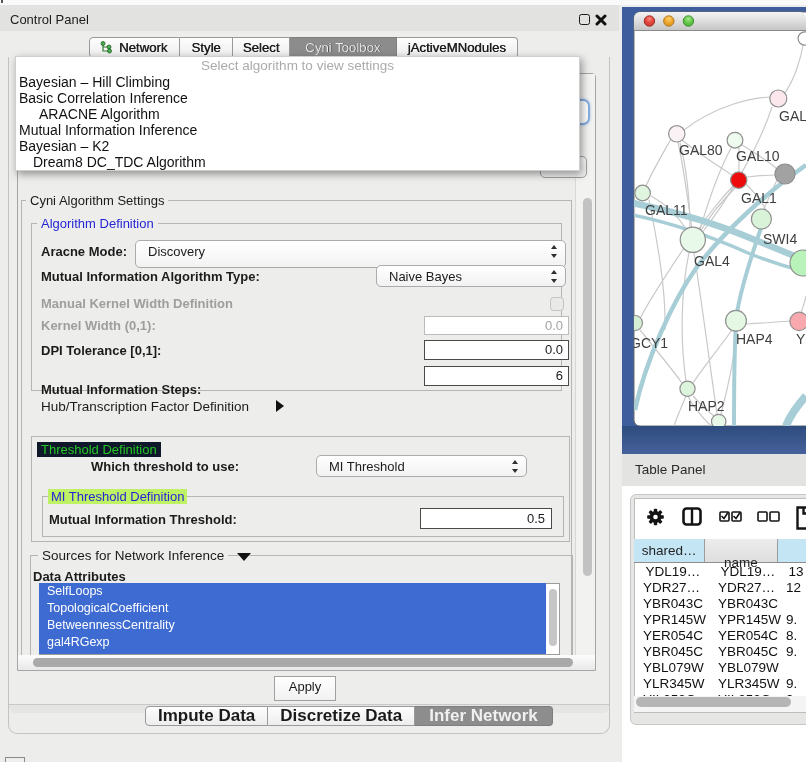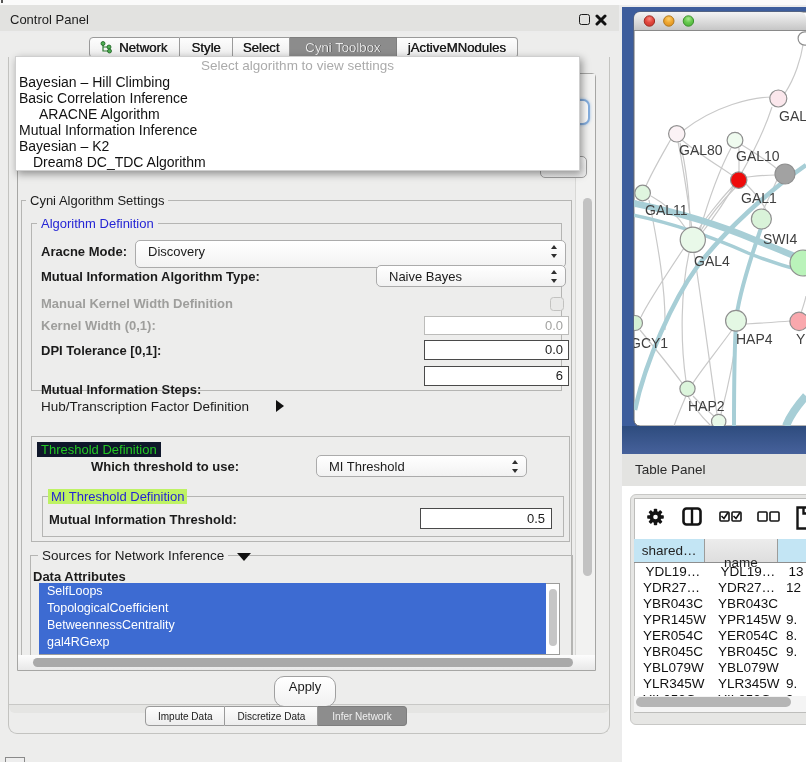--- a/index.html
+++ b/index.html
@@ -119,23 +119,23 @@
   </div>
   <div class="abs" style="left:549px;top:589px;width:8px;height:57px;background:#c6c6c6;border-radius:4px;"></div>
 
   <div class="abs" style="left:18px;top:655px;width:577px;height:15px;background:linear-gradient(#fdfdfd,#e8e8e8);"></div>
   <div class="abs" style="left:33px;top:658px;width:540px;height:9px;background:#a9a9a9;border-radius:5px;"></div>
 
 </div>
 
 <div class="abs" style="left:9px;top:704px;width:600px;height:9px;background:#e5e5e3;border-top:1px solid #c8c8c6;border-radius:0 0 6px 6px;"></div>
 
-<div class="abs" style="left:274px;top:676px;width:62px;height:31px;border:1px solid #a0a0a0;border-radius:10px;background:linear-gradient(#ffffff,#f1f1f1);text-align:center;font-size:13px;color:#1a1a1a;padding-top:2px;">Apply</div>
-
-<div class="abs" style="left:145px;top:706px;height:20px;display:flex;font-size:10px;font-weight:400;color:#1a1a1a;">
+<div class="abs" style="left:274px;top:676px;width:62px;height:25px;border:1px solid #a0a0a0;border-radius:0;background:linear-gradient(#ffffff,#f1f1f1);text-align:center;font-size:13px;color:#1a1a1a;padding-top:2px;">Apply</div>
+
+<div class="abs" style="left:145px;top:706px;height:20px;display:flex;font-size:17px;font-weight:700;color:#1a1a1a;">
   <div style="display:flex;align-items:center;border:1px solid #9a9a9a;border-radius:4px 0 0 4px;background:linear-gradient(#fdfdfd,#ededed);padding:0 12px;">Impute Data</div>
   <div style="display:flex;align-items:center;border:1px solid #9a9a9a;border-left:none;background:linear-gradient(#fdfdfd,#ededed);padding:0 12px;">Discretize Data</div>
   <div style="display:flex;align-items:center;border:1px solid #7e7e7e;border-left:none;border-radius:0 4px 4px 0;background:#8d8d8d;color:#f0f0f0;padding:0 14px;">Infer Network</div>
 </div>
 
 <div class="abs" style="z-index:10;left:15px;top:56px;width:565px;height:115px;background:#fff;border:1px solid #cfcfcf;box-shadow:2px 3px 8px rgba(0,0,0,0.4);font-size:14px;color:#111;">
   <div style="text-align:center;color:#ababab;height:17px;padding-top:1px;font-size:13.5px;">Select algorithm to view settings</div>
   <div style="padding-left:3px;height:16px;">Bayesian – Hill Climbing</div>
   <div style="padding-left:3px;height:16px;">Basic Correlation Inference</div>
   <div style="padding-left:17px;height:16px;font-weight:400;margin-left:6px;">ARACNE Algorithm</div>

